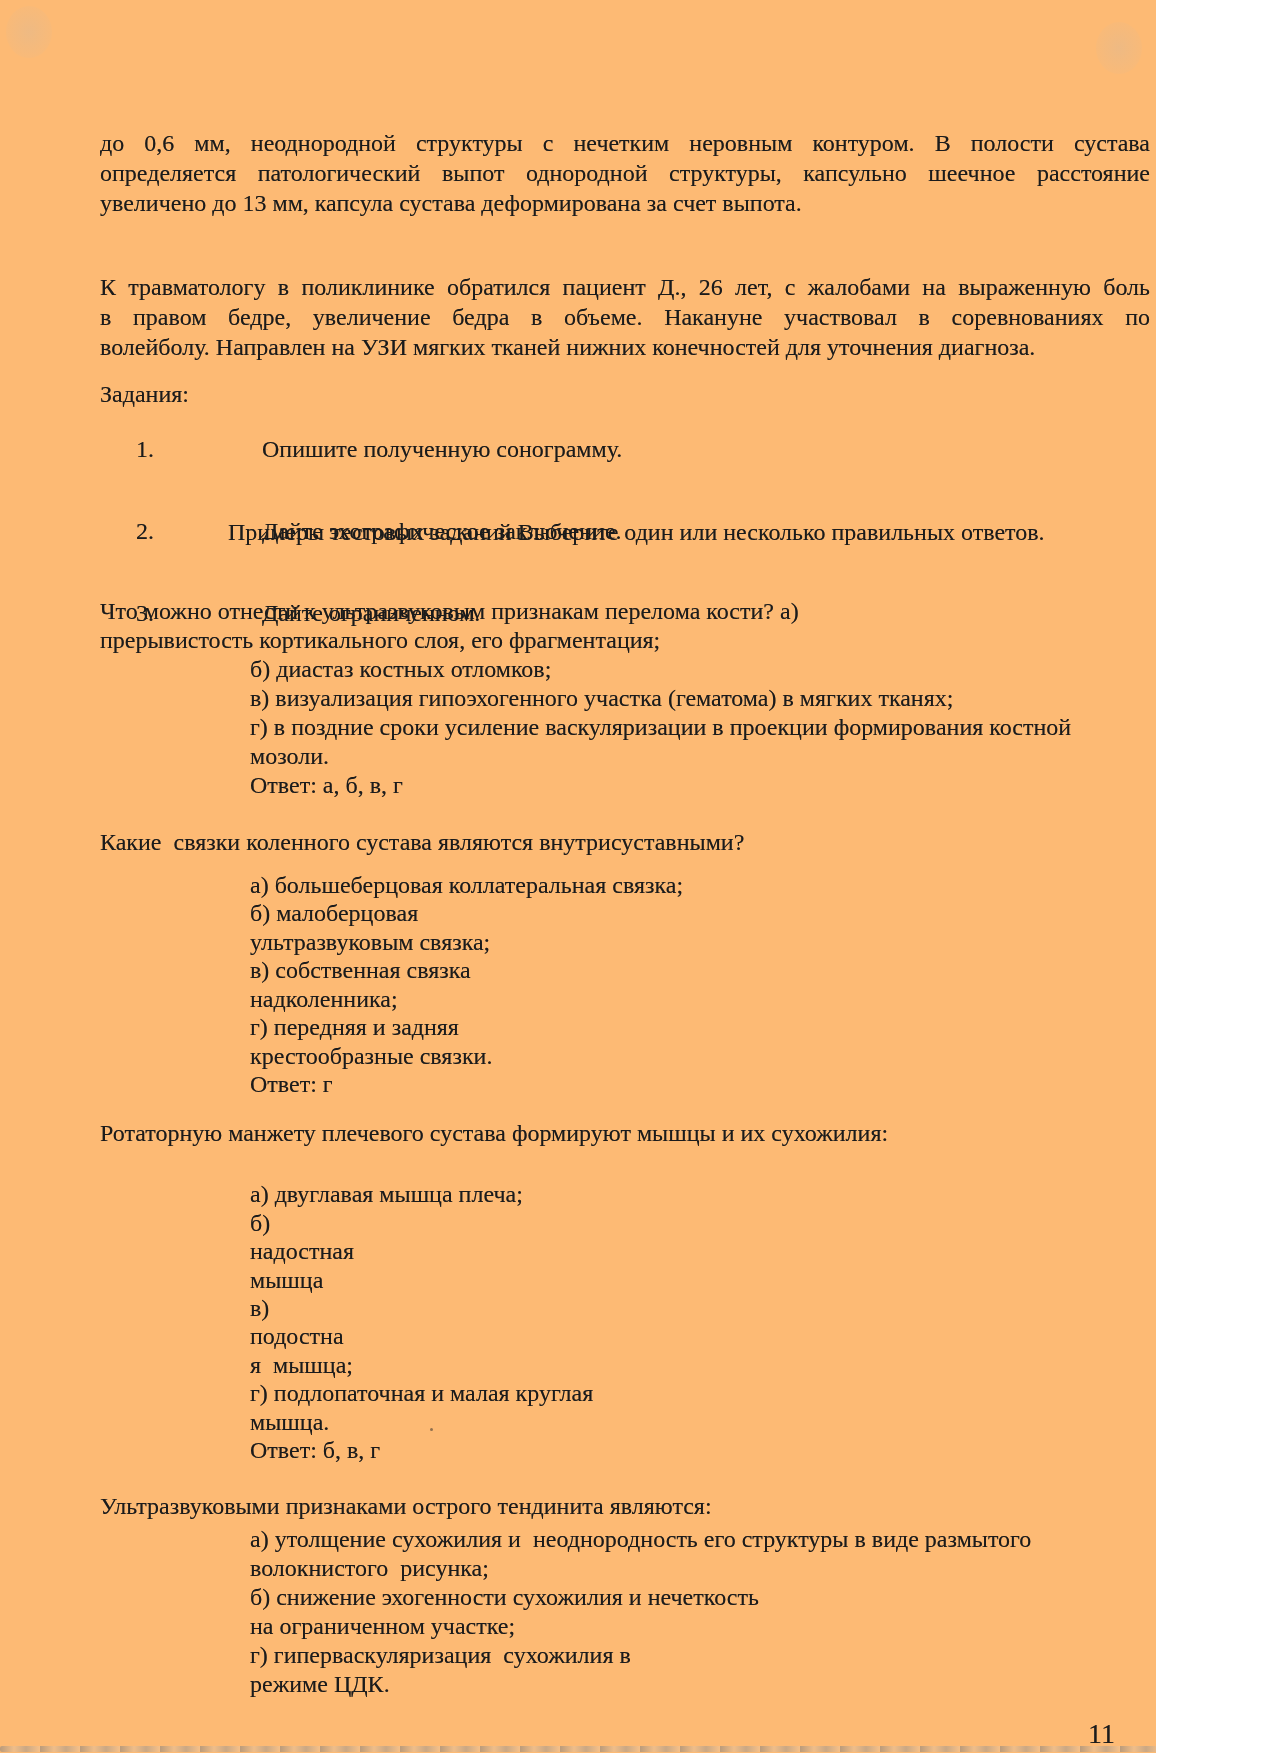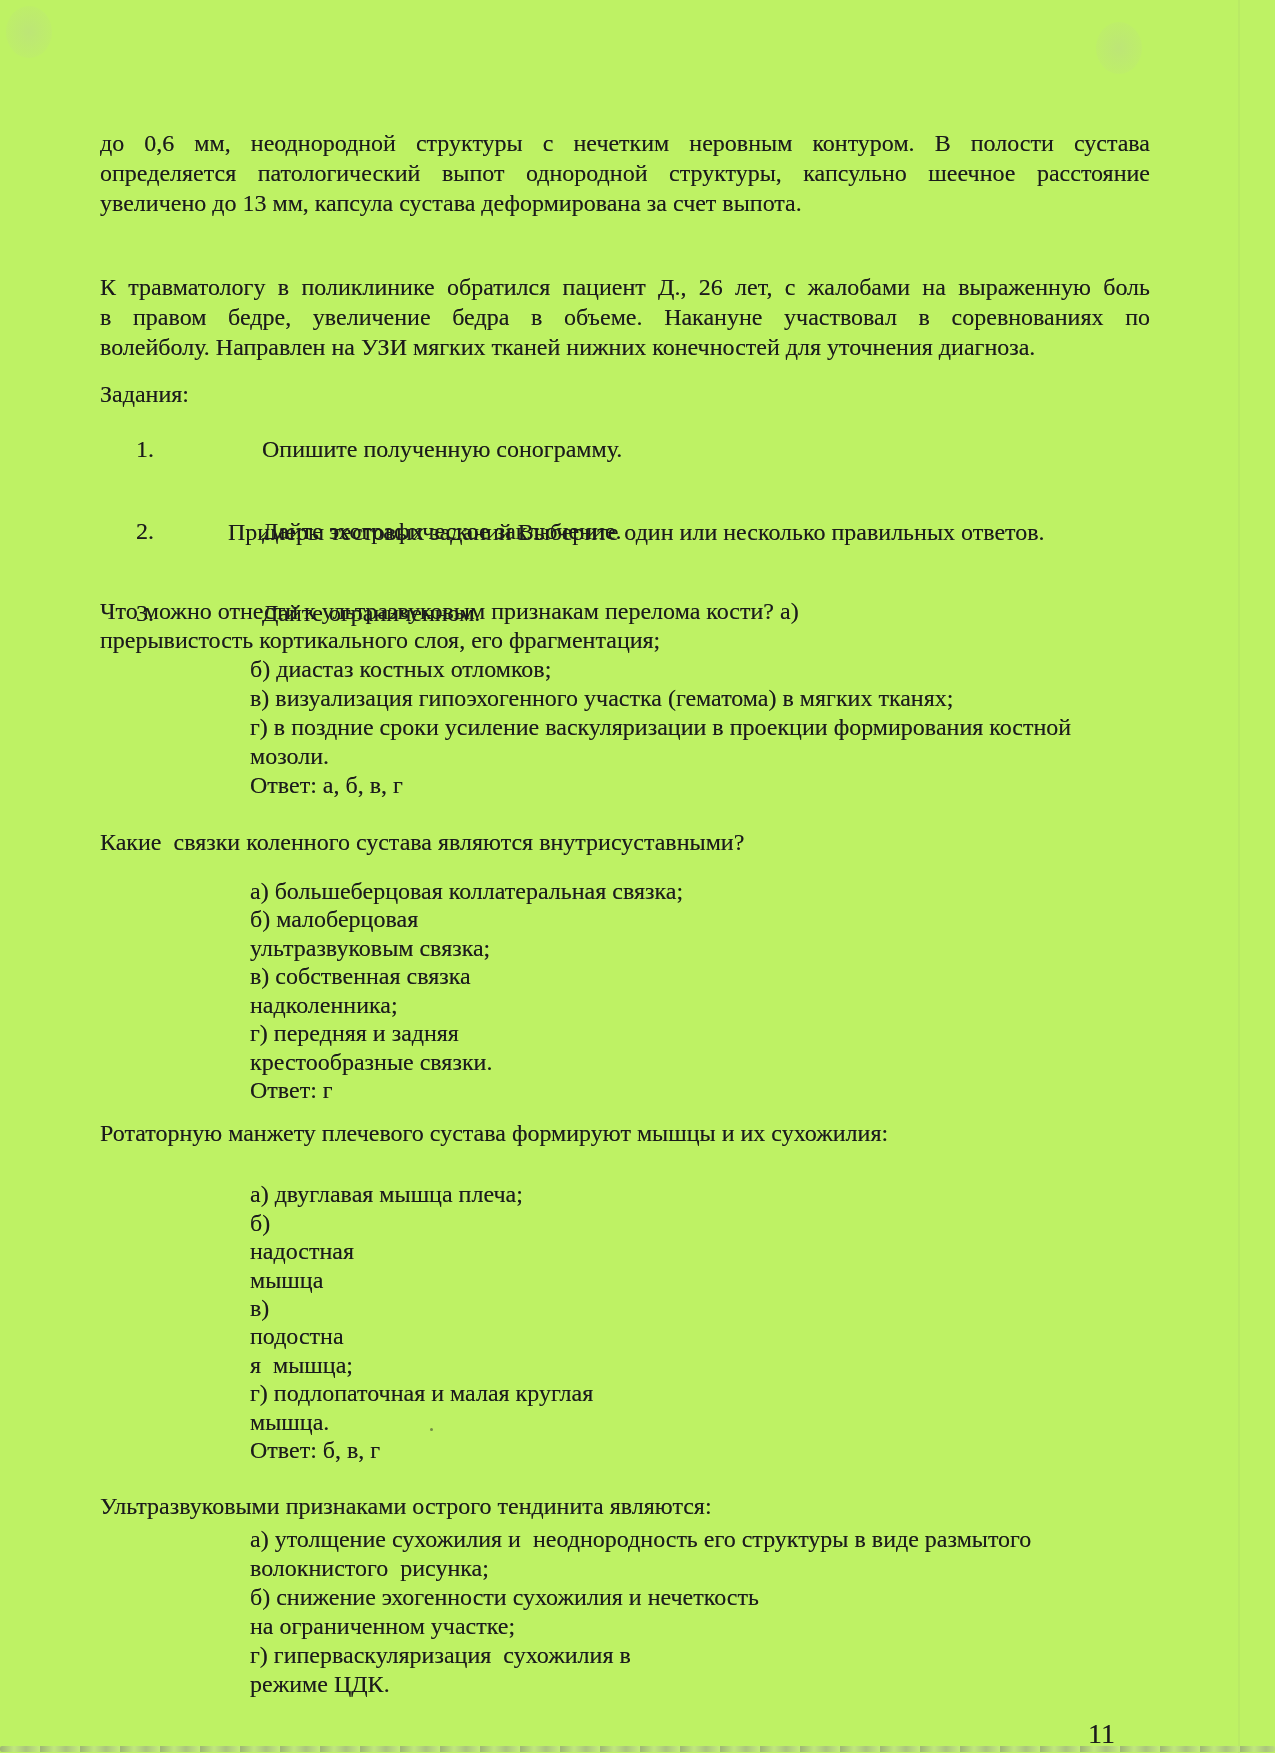--- a/index.html
+++ b/index.html
@@ -1,35 +1,35 @@
 <!DOCTYPE html>
 <html lang="ru"><head>
 <meta charset="utf-8">
 <style>
   html,body { margin:0; padding:0; background:#ffffff; }
   .page {
     position:relative;
-    width:1275px; height:1753px;
-    background:#bef264;
+    width:1156px; height:1753px;
+    background:#fdba74;
     font-family:"Liberation Serif","DejaVu Serif",serif;
     color:#1b1b1b;
     overflow:hidden;
     text-shadow:0 0 0.5px rgba(45,45,45,0.55);
   }
   .block { position:absolute; left:100px; width:1050px; }
   .line { font-size:24px; white-space:pre-wrap; }
   .lh30  { line-height:30px; }
   .lh29  { line-height:29px; }
   .lh285 { line-height:28.5px; }
   .lh284 { line-height:28.4px; }
   .lh27  { line-height:27.4px; }
   .stretch { white-space:normal; text-align:justify; text-align-last:justify; }
   .bold { font-weight:bold; }
   .opts { margin-left:150px; }
-  .gap5  { margin-top:20px; }
+  .gap5  { margin-top:14px; }
   .gap33 { margin-top:33px; }
   .gap4  { margin-top:4px; }
   .num { display:inline-block; width:126px; }
   .heading { margin-left:128px; font-weight:normal; white-space:nowrap; }
   .pagenum {
     position:absolute; left:1088px; top:1722px;
     font-size:28px; line-height:24px;
   }
   
   .scan-bottom {

